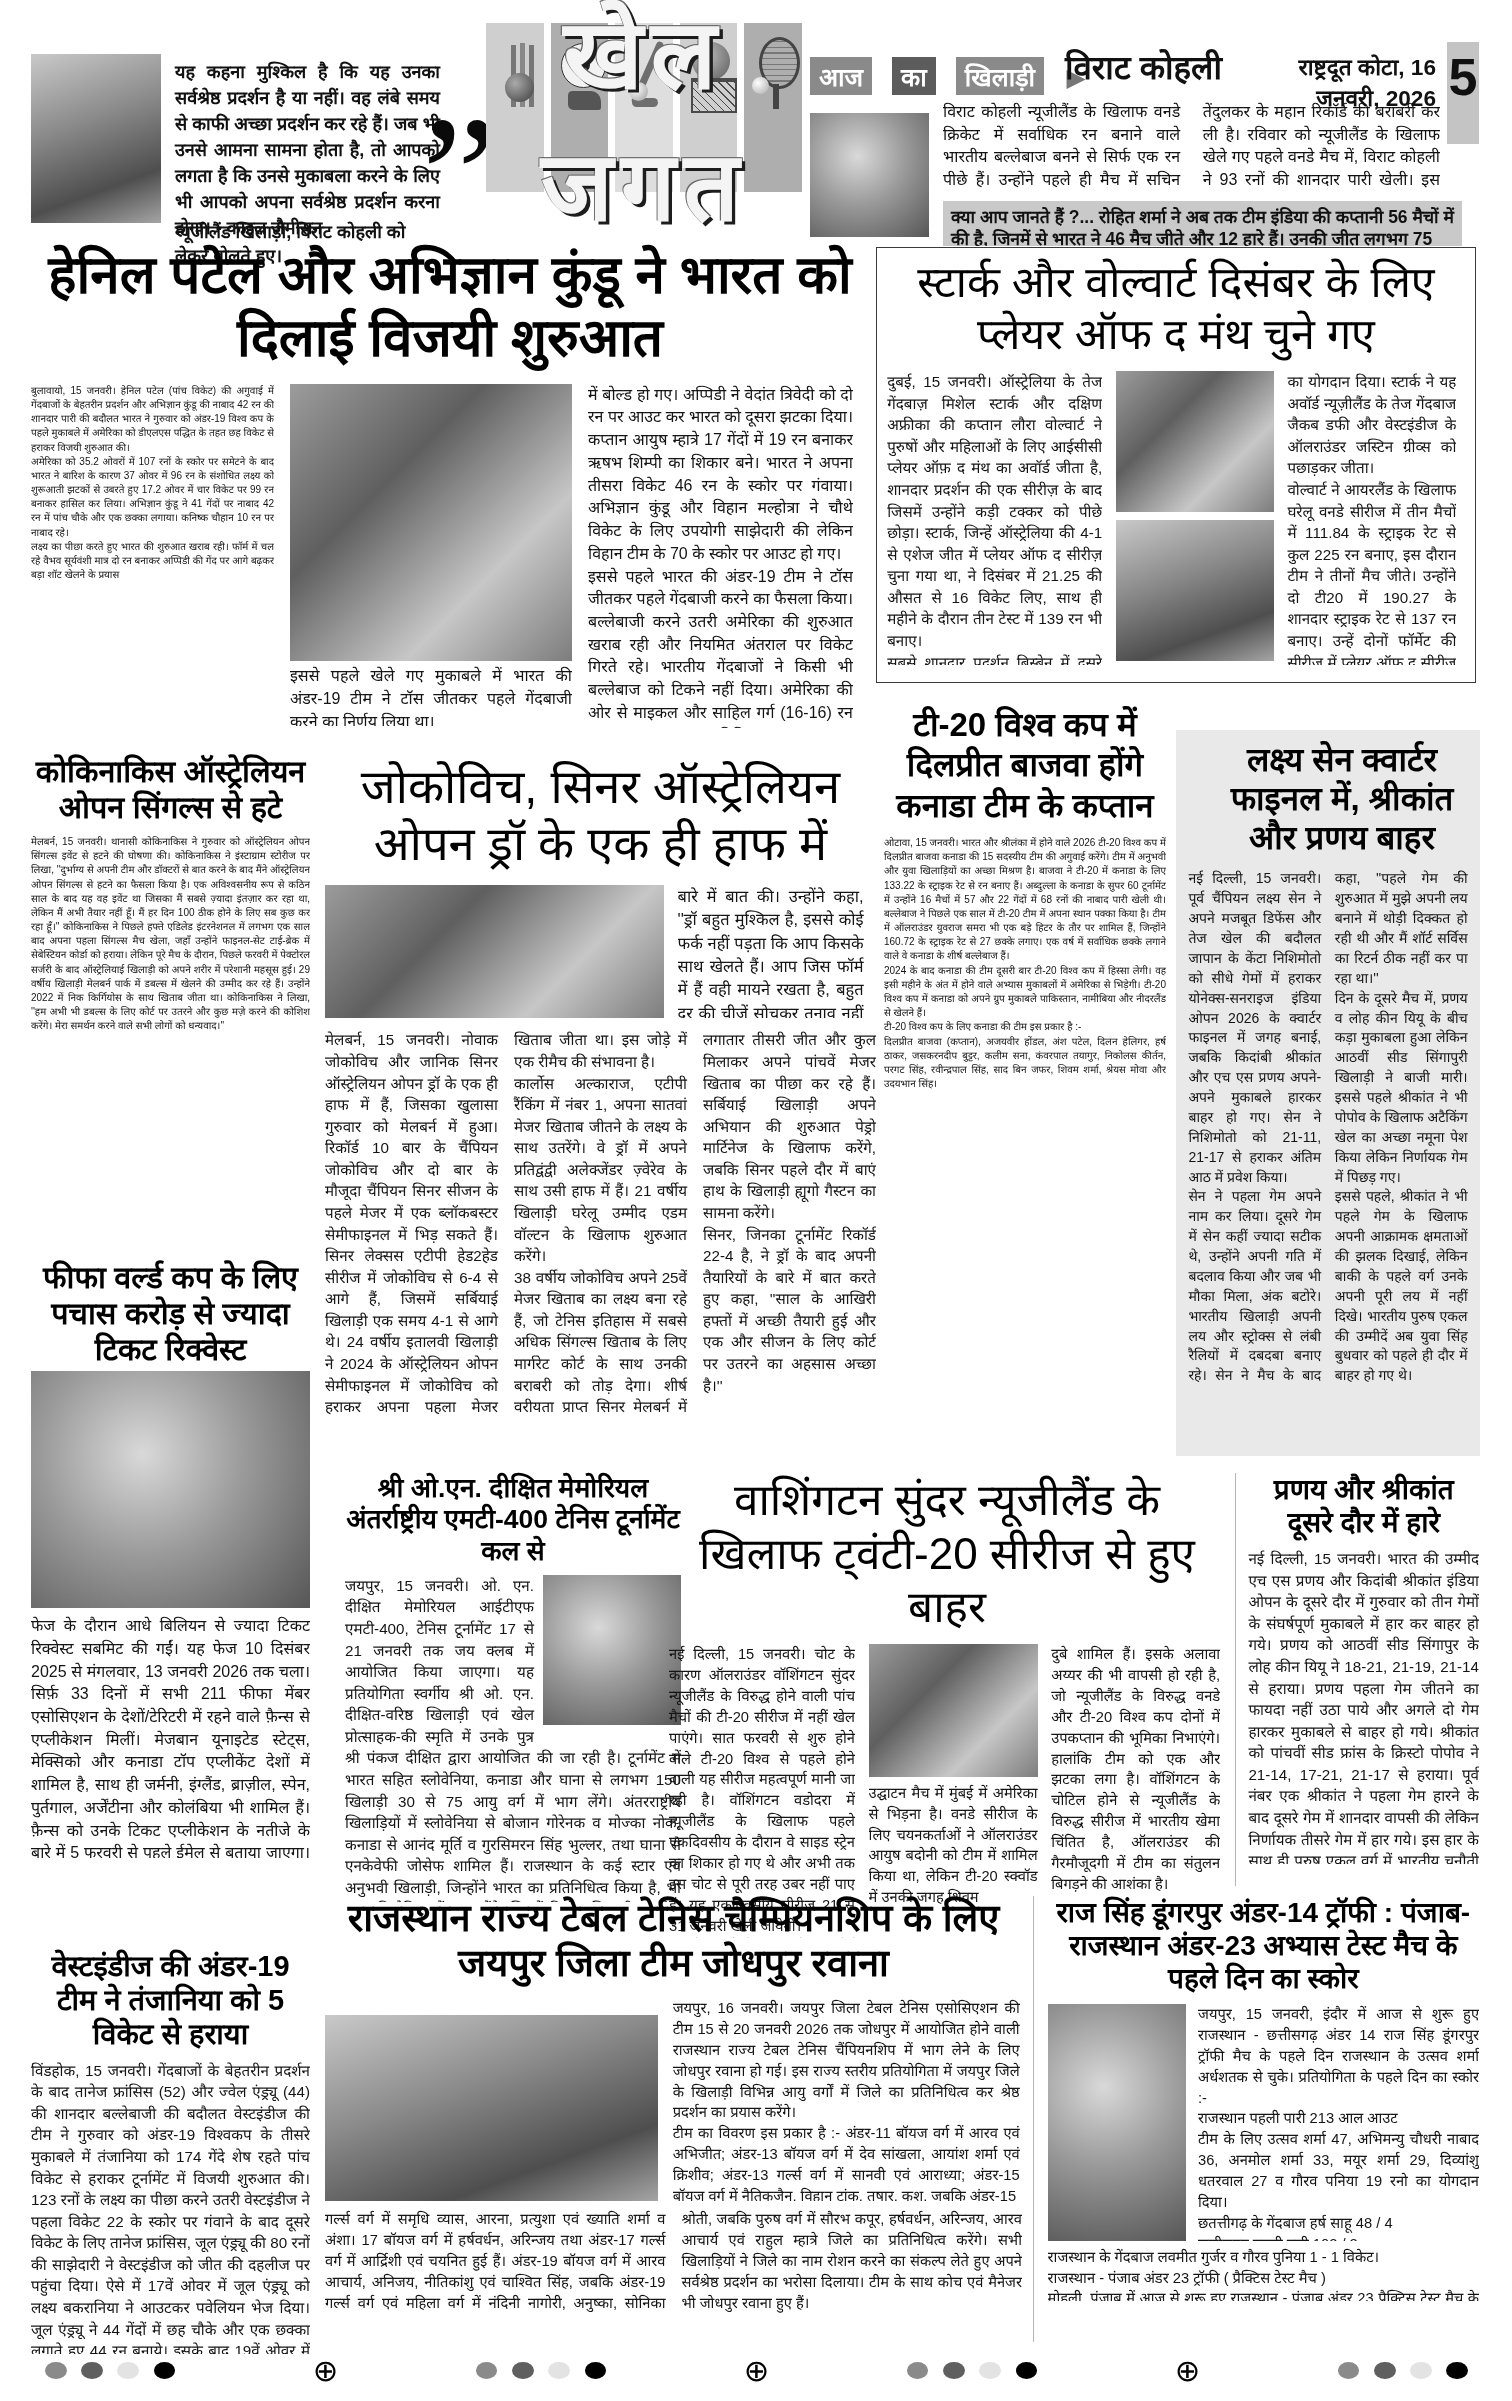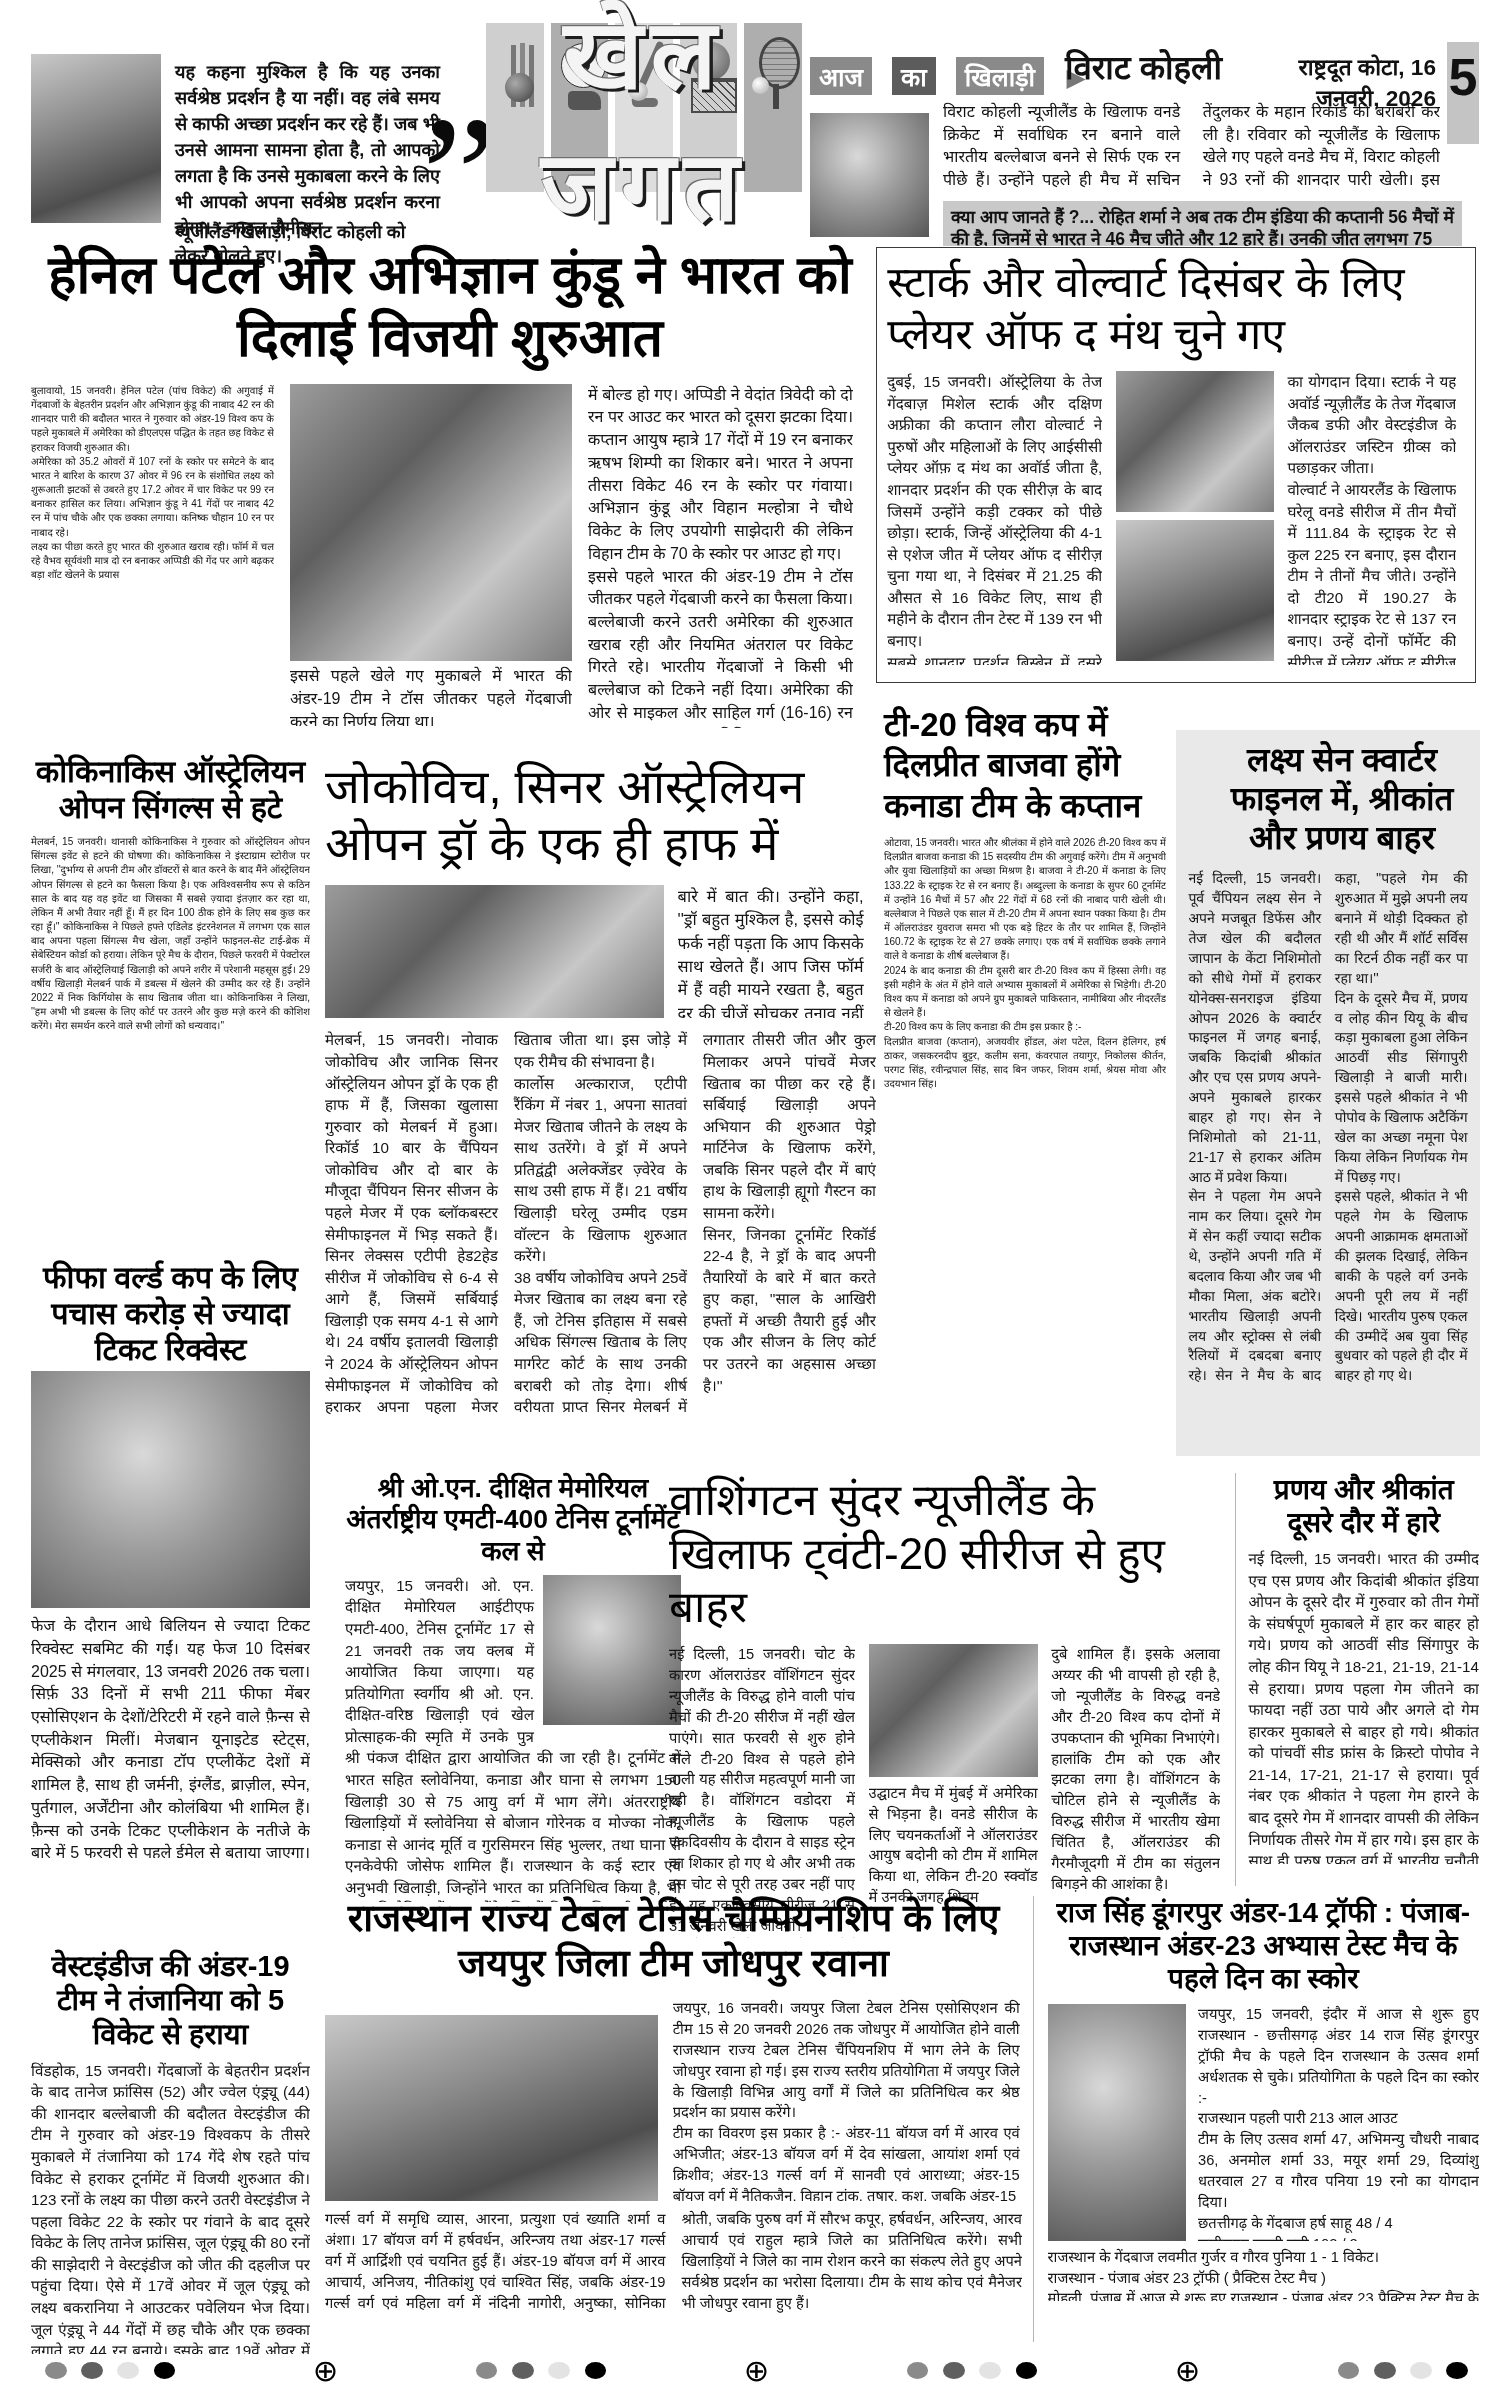--- a/index.html
+++ b/index.html
@@ -1,21 +1,21 @@
 <!DOCTYPE html>
 <html style="font-size:9px"><head>
 <meta charset="utf-8">
 <style>
   html,body{margin:0;padding:0;background:#e8e8e8;}
   #paper{position:relative;width:1512px;height:2401px;background:#ffffff;
     font-family:"Liberation Sans","DejaVu Sans",sans-serif;color:#111;overflow:hidden;}
   .abs{position:absolute;}
   .body-txt{font-size:10px;line-height:1.42;text-align:justify;white-space:pre-line;color:#141414;}
   .head-bold{font-weight:bold;text-align:center;line-height:1.18;color:#000;}
-  .head-light{font-weight:500;line-height:1.22;color:#000;}
+  .head-light{font-weight:500;text-align:center;line-height:1.22;color:#000;}
   .photo{background:linear-gradient(135deg,#9c9c9c 0%,#5f5f5f 35%,#c7c7c7 70%,#7d7d7d 100%);}
   .photo2{background:linear-gradient(160deg,#c9c9c9 0%,#8a8a8a 40%,#4e4e4e 75%,#a5a5a5 100%);}
   .photo3{background:radial-gradient(circle at 40% 35%,#d9d9d9 0%,#9a9a9a 45%,#565656 100%);}
   .clip{overflow:hidden;}
   
   #mast-panels{display:flex;height:169px;}
   .panel{flex:1;margin:0 3.4px;position:relative;}
   .p-a{background:#cfcfcf;} .p-b{background:#aeaeae;} .p-c{background:#dedede;}
   .ball{border-radius:50%;position:absolute;}
   #mast-title{position:absolute;left:0;right:0;bottom:-10.2px;text-align:center;

